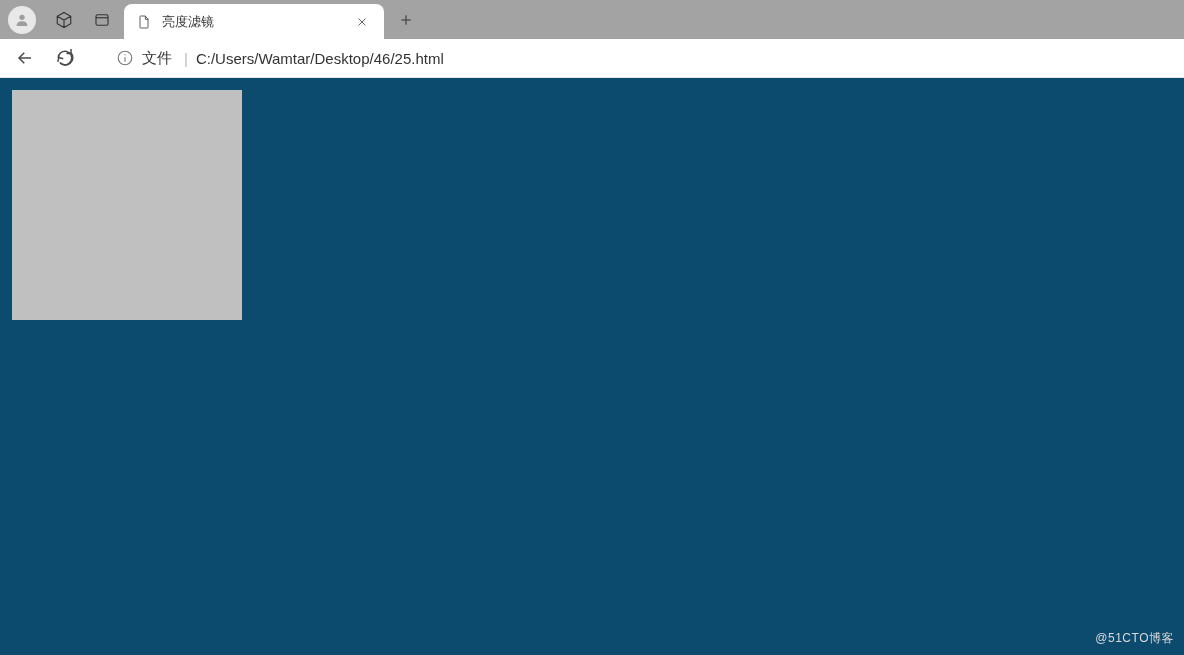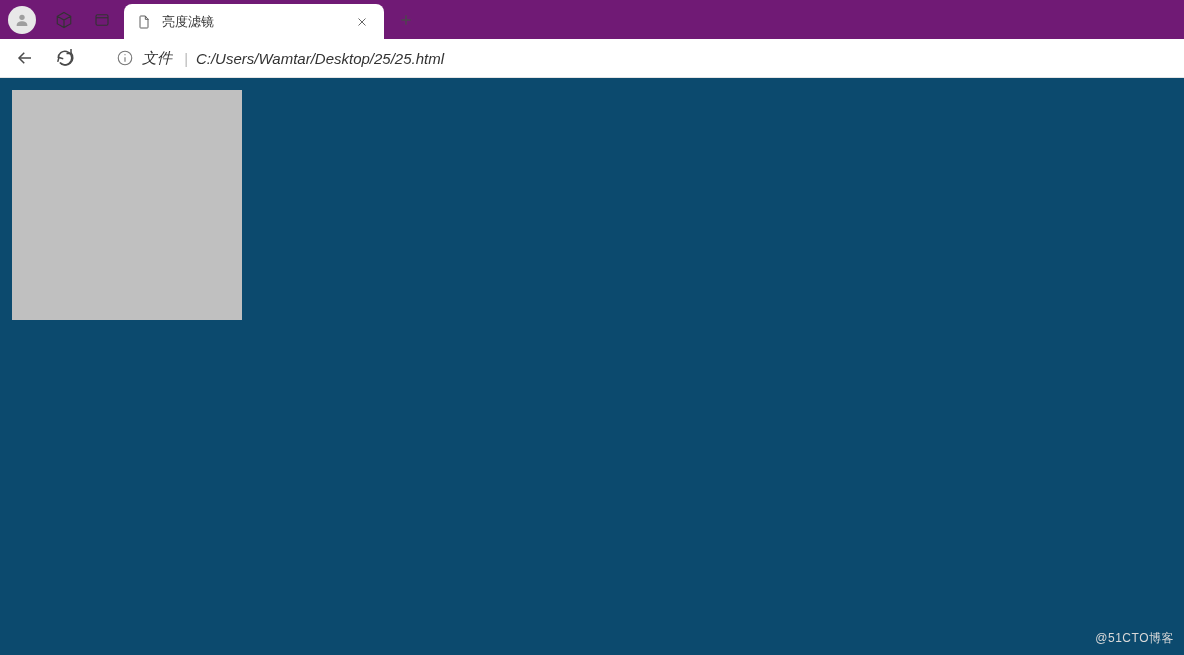--- a/index.html
+++ b/index.html
@@ -10,21 +10,21 @@
     }
     body {
       width: 1184px;
       height: 655px;
       background: #ffffff;
       position: relative;
       overflow: hidden;
     }
     .tab-strip {
       height: 39px;
-      background: #701a75;
+      background: #a3a3a3;
       display: flex;
       align-items: center;
       padding-left: 8px;
     }
     .profile-button {
       width: 28px;
       height: 28px;
       border-radius: 50%;
       background: #e8e8e8;
       display: flex;
@@ -116,21 +116,20 @@
       stroke: #4a4a4a;
       stroke-width: 2;
     }
     .toolbar {
       height: 39px;
       background: #ffffff;
       display: flex;
       align-items: center;
       padding: 0 8px;
       border-bottom: 1px solid #e5e5e5;
-      font-style: italic;
     }
     .nav-button {
       width: 34px;
       height: 34px;
       display: flex;
       align-items: center;
       justify-content: center;
       border-radius: 50%;
       margin-right: 6px;
     }
@@ -262,20 +261,20 @@
   <div class="address-bar">
     <span class="info-icon">
       <svg viewBox="0 0 24 24">
         <circle cx="12" cy="12" r="9"></circle>
         <line x1="12" y1="11" x2="12" y2="17"></line>
         <circle cx="12" cy="7.5" r="0.8" fill="#777" stroke="none"></circle>
       </svg>
     </span>
     <span class="url-prefix">文件</span>
     <span class="url-divider">|</span>
-    <span class="url-text">C:/Users/Wamtar/Desktop/25/25.html</span>
+    <span class="url-text">C:/Users/Wamtar/Desktop/46/25.html</span>
   </div>
 </div>
 
 <div class="content-area">
   <div class="gray-box"></div>
   <div class="watermark">@51CTO博客</div>
 </div>
 
 </body></html>

